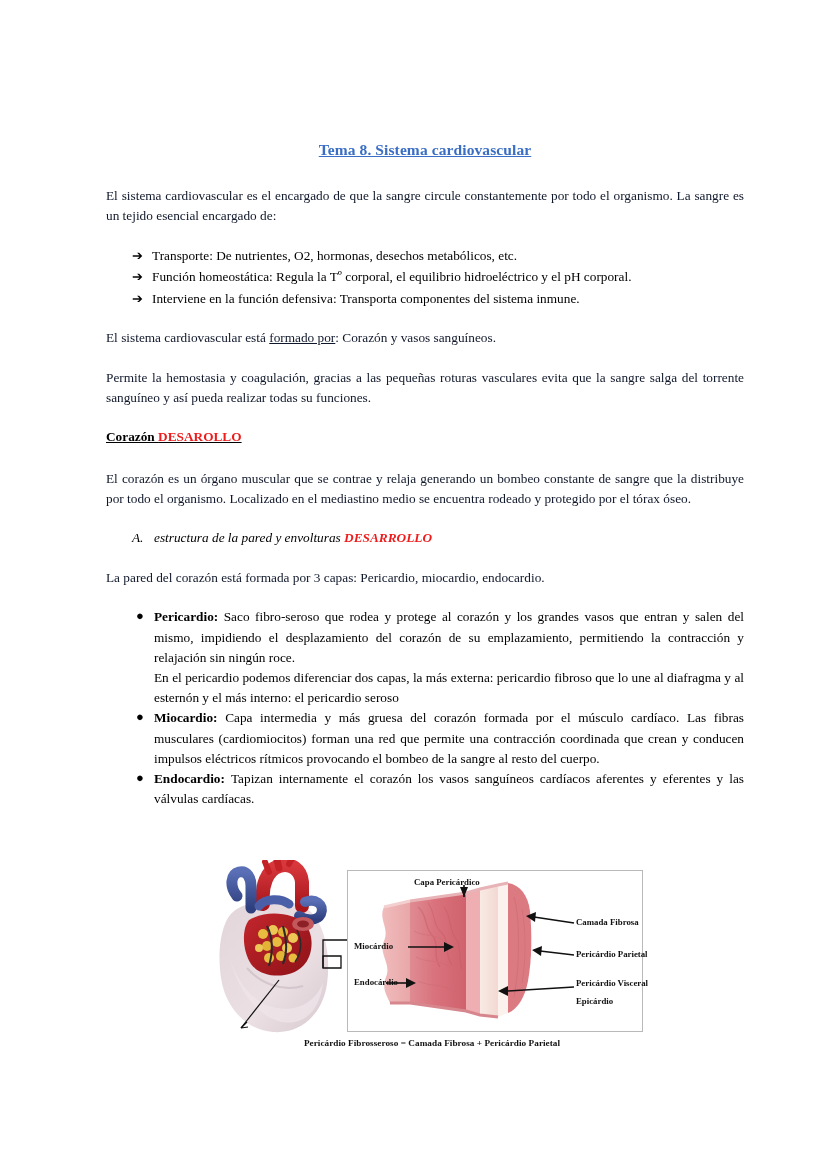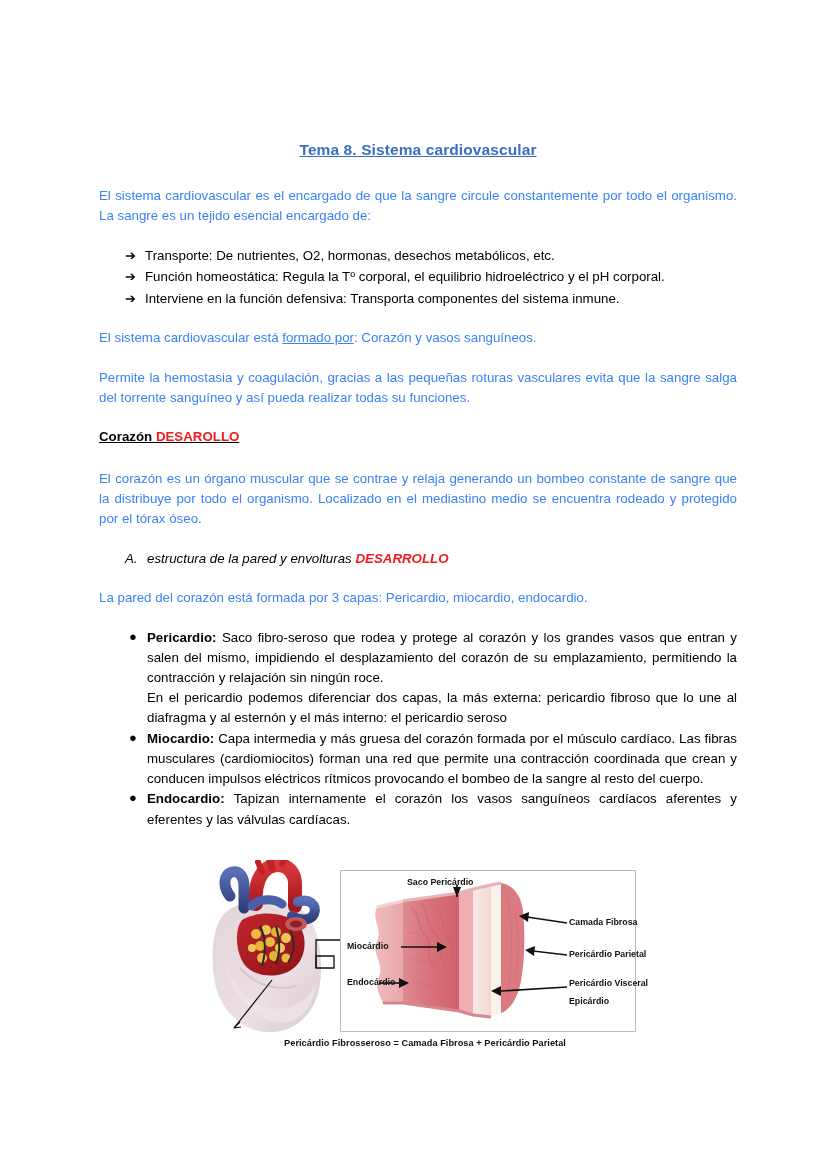--- a/index.html
+++ b/index.html
@@ -10,24 +10,25 @@
   body {
     width: 828px;
     height: 1171px;
     position: relative;
     font-family: "Liberation Sans", sans-serif;
     color: #000000;
     overflow: hidden;
   }
   .page {
     position: absolute;
-    left: 4px; top: 0;
+    left: 11px; top: 0;
     width: 673px;
     height: 1171px;
     background: #ffffff;
+    font-family: Liberation Serif, serif;
   }
   .content {
     position: absolute;
     left: 95px;
     top: 140px;
     width: 638px;
   }
 
   
   .doc-title {
@@ -40,21 +41,21 @@
     margin: 0 0 26px 0;
     line-height: 1.3;
   }
 
   
   .para {
     font-size: 13.3px;
     line-height: 1.52;
     text-align: justify;
     margin: 0 0 19px 0;
-    color: #3b82f6;
+    color: #0f172a;
   }
   .para.nojust { text-align: left; }
   .u { text-decoration: underline; }
 
   
   .arrow-list {
     margin: 0 0 19px 0;
     padding: 0;
     list-style: none;
   }
@@ -368,21 +369,21 @@
         <path d="M226 52 L186 46" stroke="#111" stroke-width="1.6"></path>
         <path d="M188 41 L178 45 L187 51 Z" fill="#111"></path>
 
         <path d="M226 84 L192 80" stroke="#111" stroke-width="1.6"></path>
         <path d="M194 75 L184 79 L193 85 Z" fill="#111"></path>
 
         <path d="M226 116 L160 120" stroke="#111" stroke-width="1.6"></path>
         <path d="M160 115 L150 120 L160 125 Z" fill="#111"></path>
       </svg>
 
-      <div class="fig-label" style="left:66px; top:6px;">Saco Pericárdio</div>
+      <div class="fig-label" style="left:66px; top:6px;">Capa Pericárdico</div>
       <div class="fig-label" style="left:6px; top:70px;">Miocárdio</div>
       <div class="fig-label" style="left:6px; top:106px;">Endocárdio</div>
       <div class="fig-label" style="left:228px; top:46px;">Camada Fibrosa</div>
       <div class="fig-label" style="left:228px; top:78px;">Pericárdio Parietal</div>
       <div class="fig-label" style="left:228px; top:107px;">Pericárdio Visceral</div>
       <div class="fig-label" style="left:228px; top:118px;margin-top:7px;">Epicárdio</div>
     </div>
 
     <div class="fig-caption">Pericárdio Fibrosseroso = Camada Fibrosa + Pericárdio Parietal</div>
 

